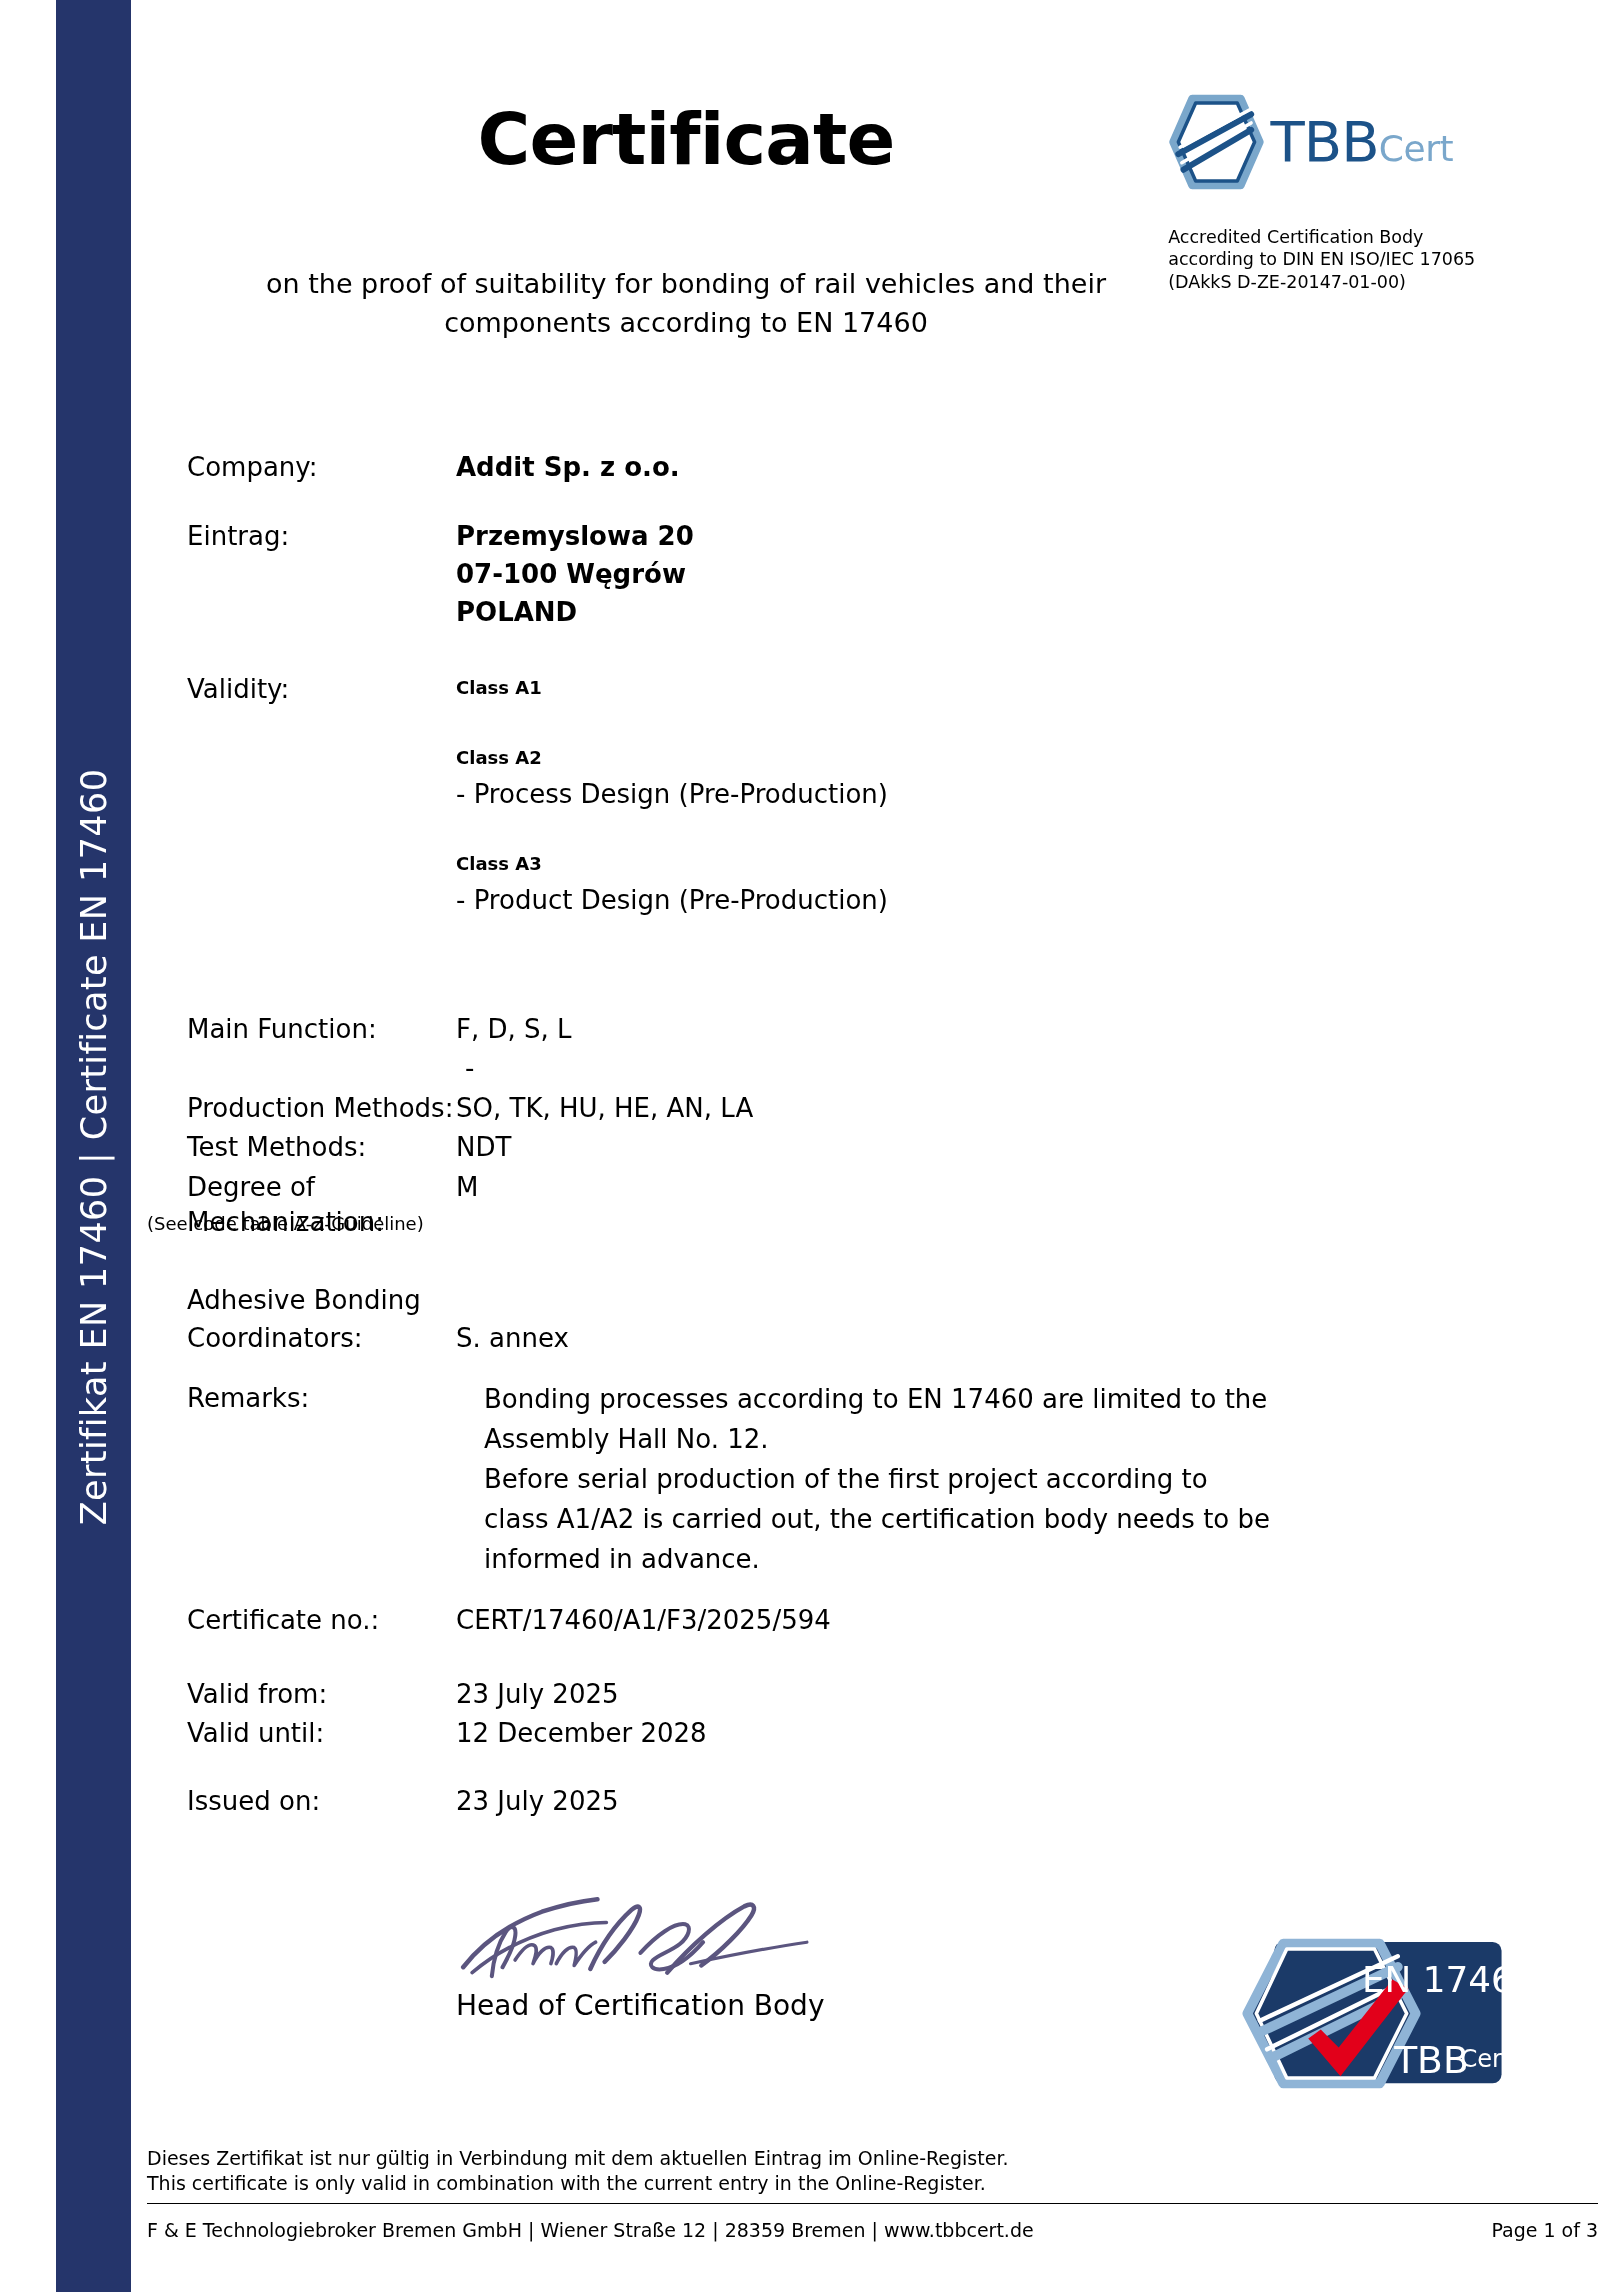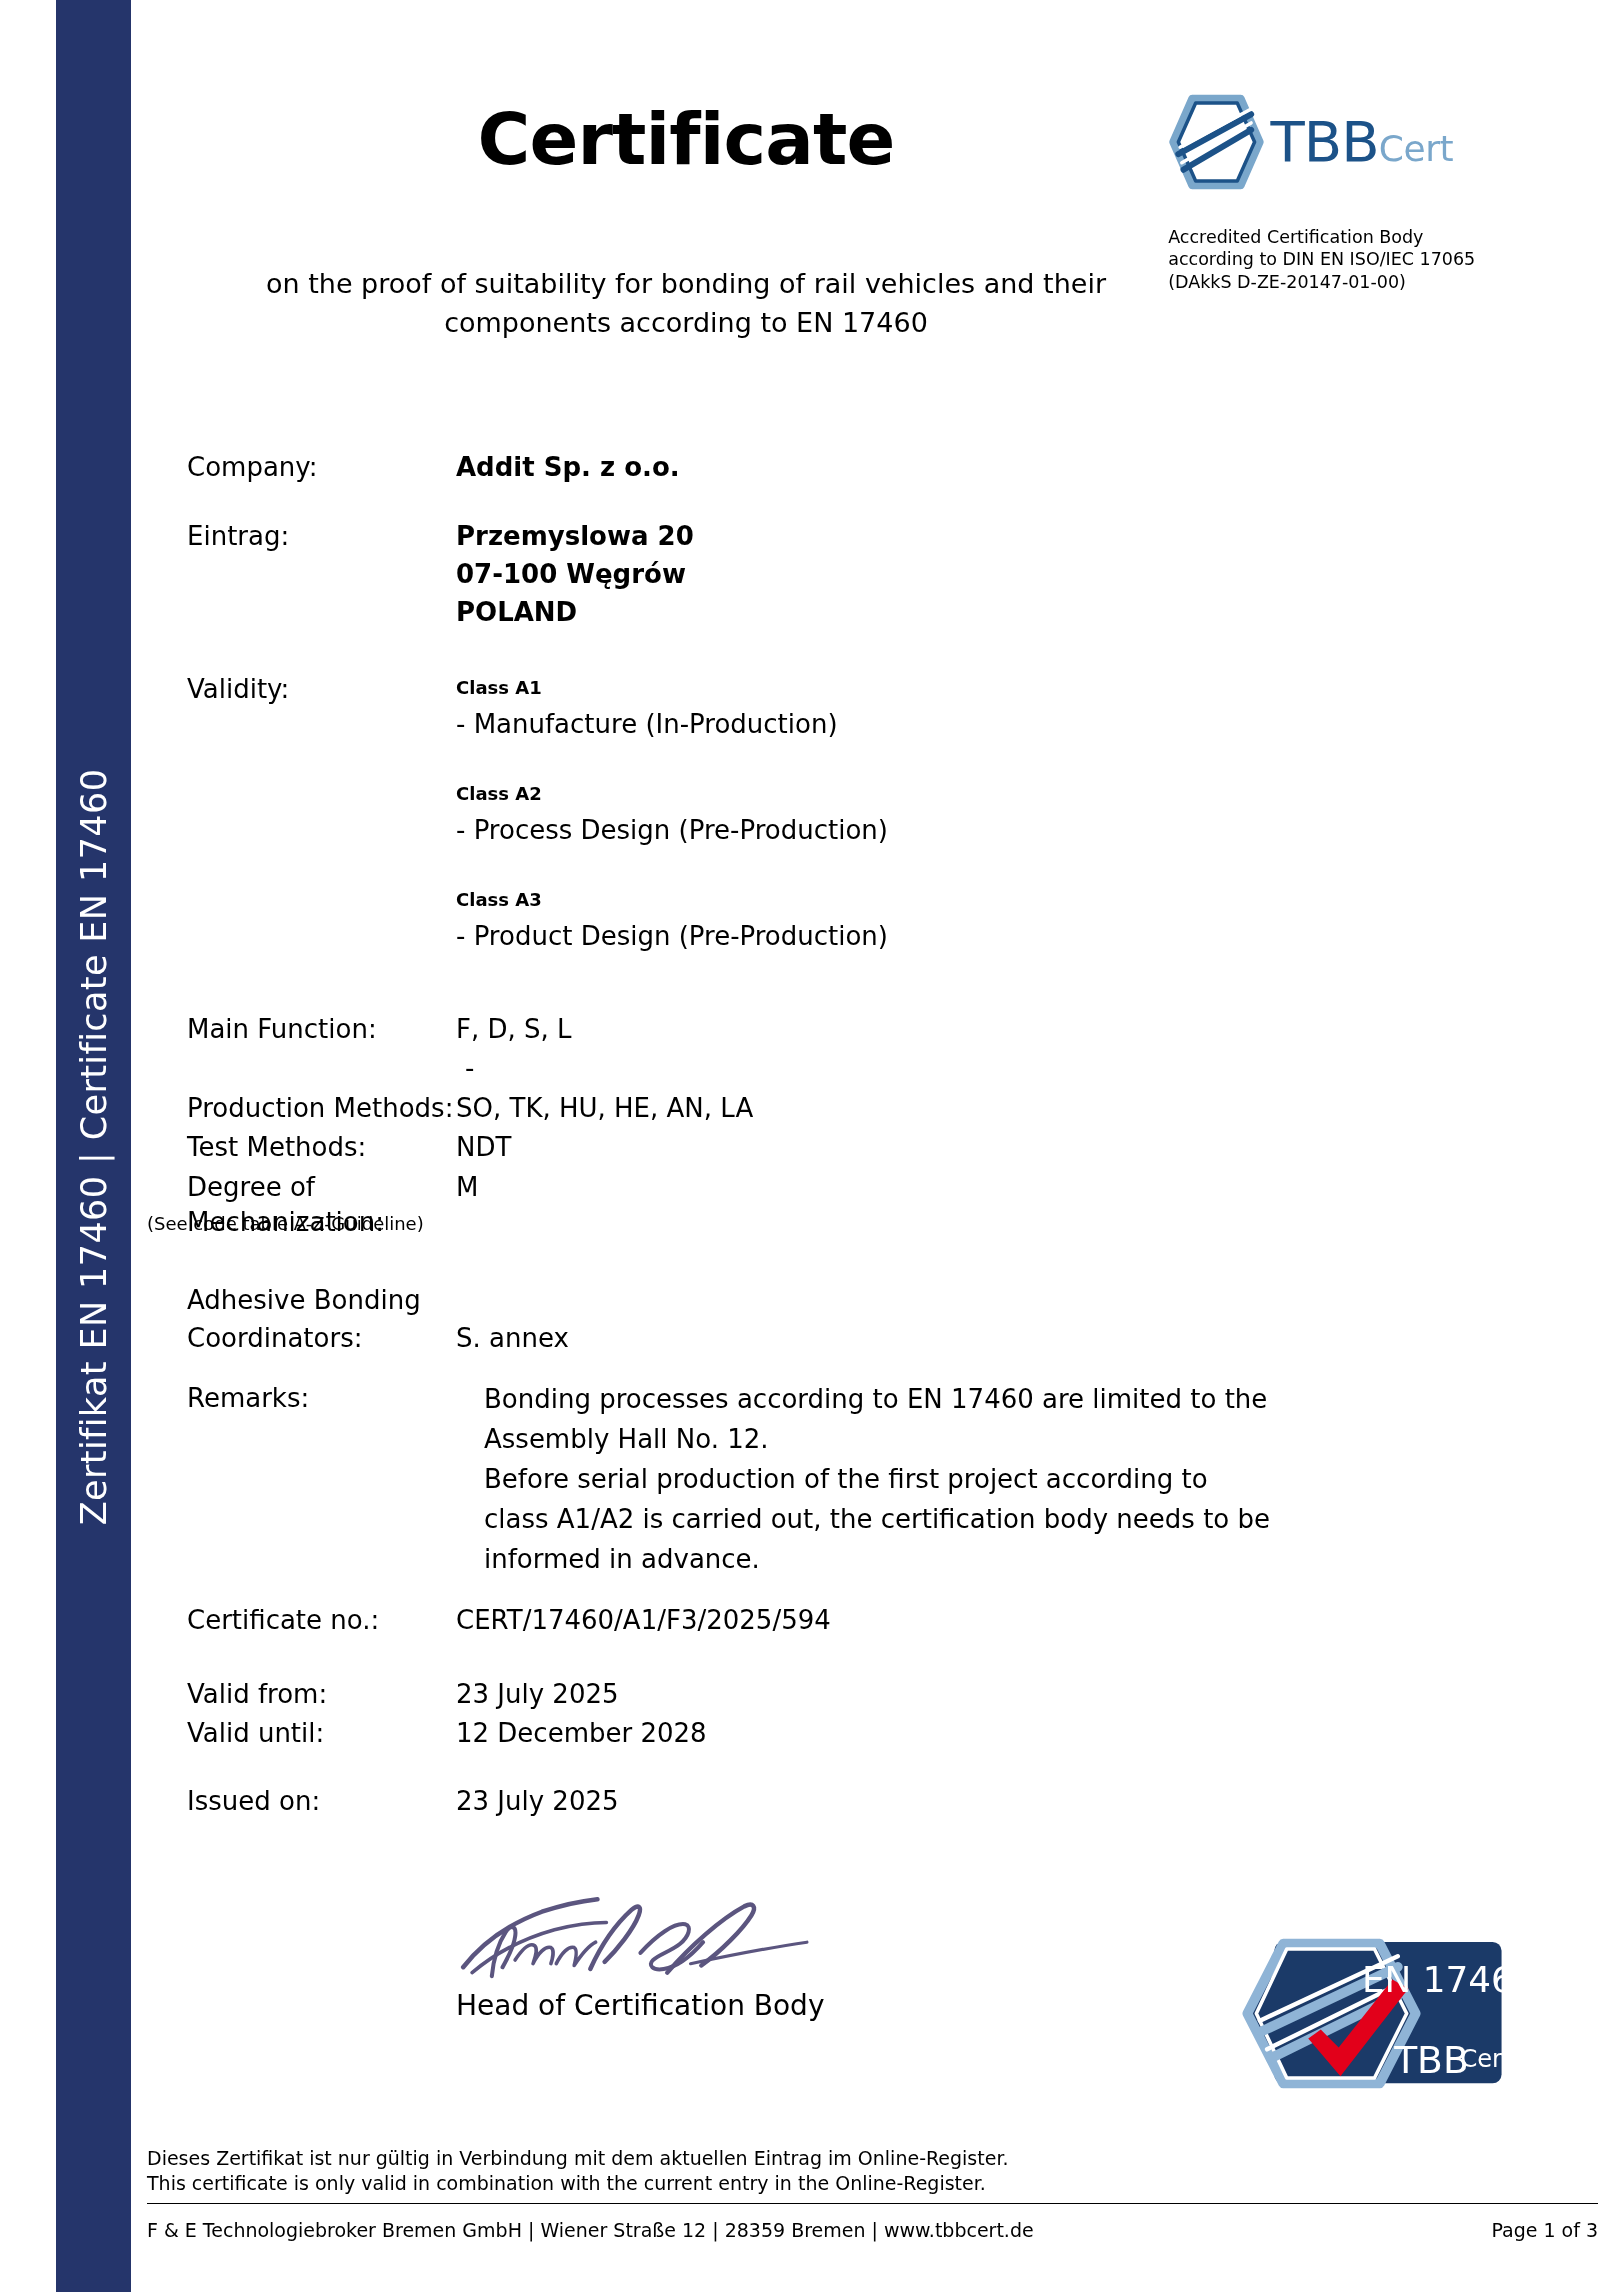--- a/index.html
+++ b/index.html
@@ -285,21 +285,20 @@
       <div class="lbl">Eintrag:</div>
       <div class="val bold">Przemyslowa 20
 07-100 Węgrów
 POLAND</div>
     </div>
 
     <div class="row" style="top:670px;">
       <div class="lbl">Validity:</div>
       <div class="val-block">
         <div class="cls-head">Class A1</div>
-        <div class="cls-sub">- Manufacture (In-Production)</div>
         <div class="cls-gap"></div>
         <div class="cls-head">Class A2</div>
         <div class="cls-sub">- Process Design (Pre-Production)</div>
         <div class="cls-gap"></div>
         <div class="cls-head">Class A3</div>
         <div class="cls-sub">- Product Design (Pre-Production)</div>
       </div>
     </div>
 
     <div class="mrow" style="top:1012px;">

